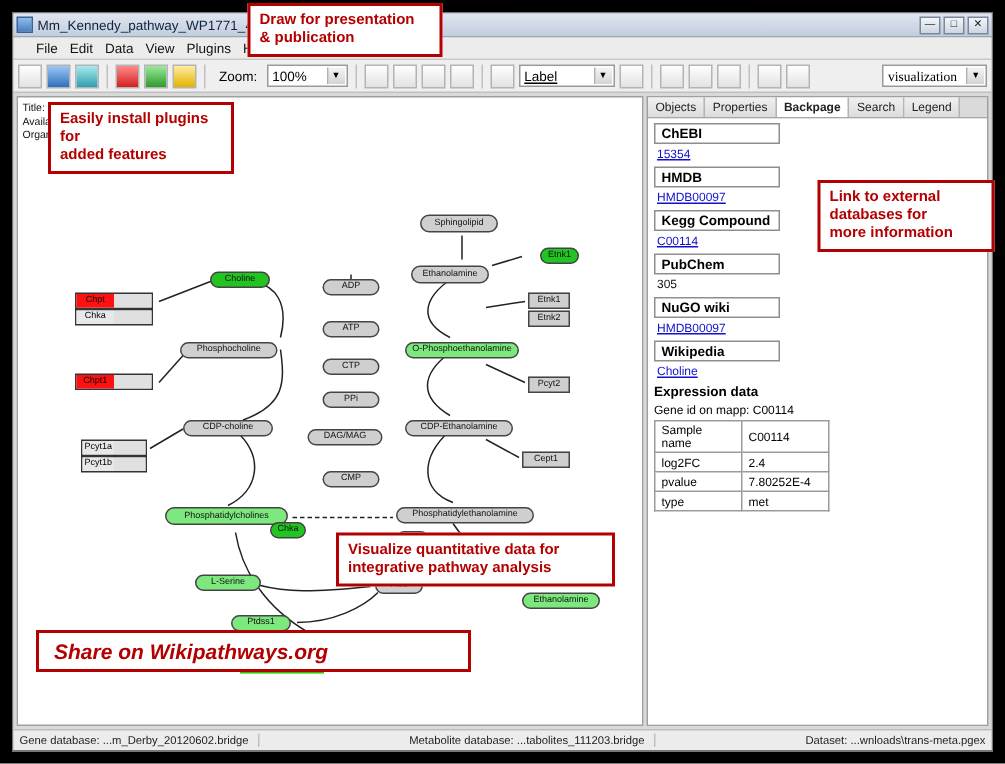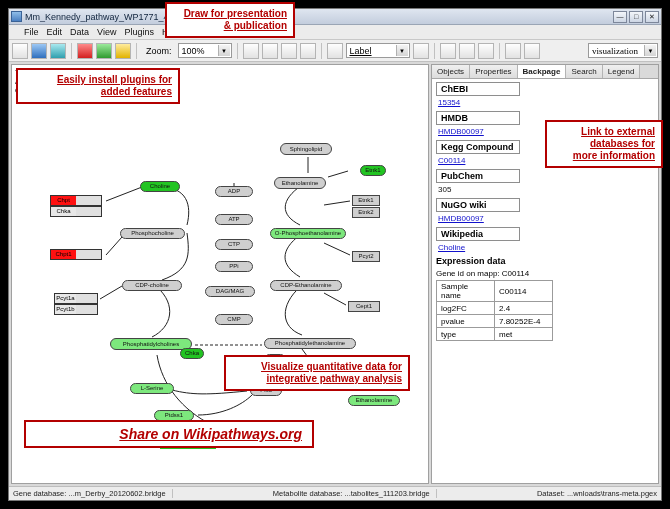--- a/index.html
+++ b/index.html
@@ -169,25 +169,24 @@
   .halfbox div { flex:1; font-size:6px; text-align:center; line-height:9px; }
   svg.edges { position:absolute; left:0; top:0; }
   
   .callout {
     position:absolute;
     background:#fff;
     border:2px solid #b30000;
     color:#b30000;
     font-weight:bold;
     font-size:10px;
-    text-align:right;
+    text-align:left;
     padding:4px 6px;
     line-height:12px;
     z-index:30;
-    text-decoration:underline;
   }
   .callout.share {
     font-size:14px; font-style:italic;
     padding:6px 10px;
   }
 </style>
 </head>
 <body>
 
 <div class="app">
@@ -403,16 +402,16 @@
   </div>
 
   <div class="statusbar">
     <span class="seg">Gene database: ...m_Derby_20120602.bridge</span>
     <span class="seg">Metabolite database: ...tabolites_111203.bridge</span>
     <span>Dataset: ...wnloads\trans-meta.pgex</span>
   </div>
 </div>
 
 <div class="callout" style="left:165px; top:2px; width:130px;">Draw for presentation<br>&amp; publication</div>
-<div class="callout" style="left:16px; top:68px; width:164px;">Easily install plugins for<br>added features</div>
+<div class="callout" style="left:32px; top:68px; width:124px;">Easily install plugins for<br>added features</div>
 <div class="callout" style="left:545px; top:120px; width:118px;">Link  to external<br>databases  for<br>more information</div>
 <div class="callout" style="left:224px; top:355px; width:186px;">Visualize quantitative data  for<br>integrative pathway analysis</div>
 <div class="callout share" style="left:24px; top:420px; width:290px;">Share on Wikipathways.org</div>
 
 </body></html>

